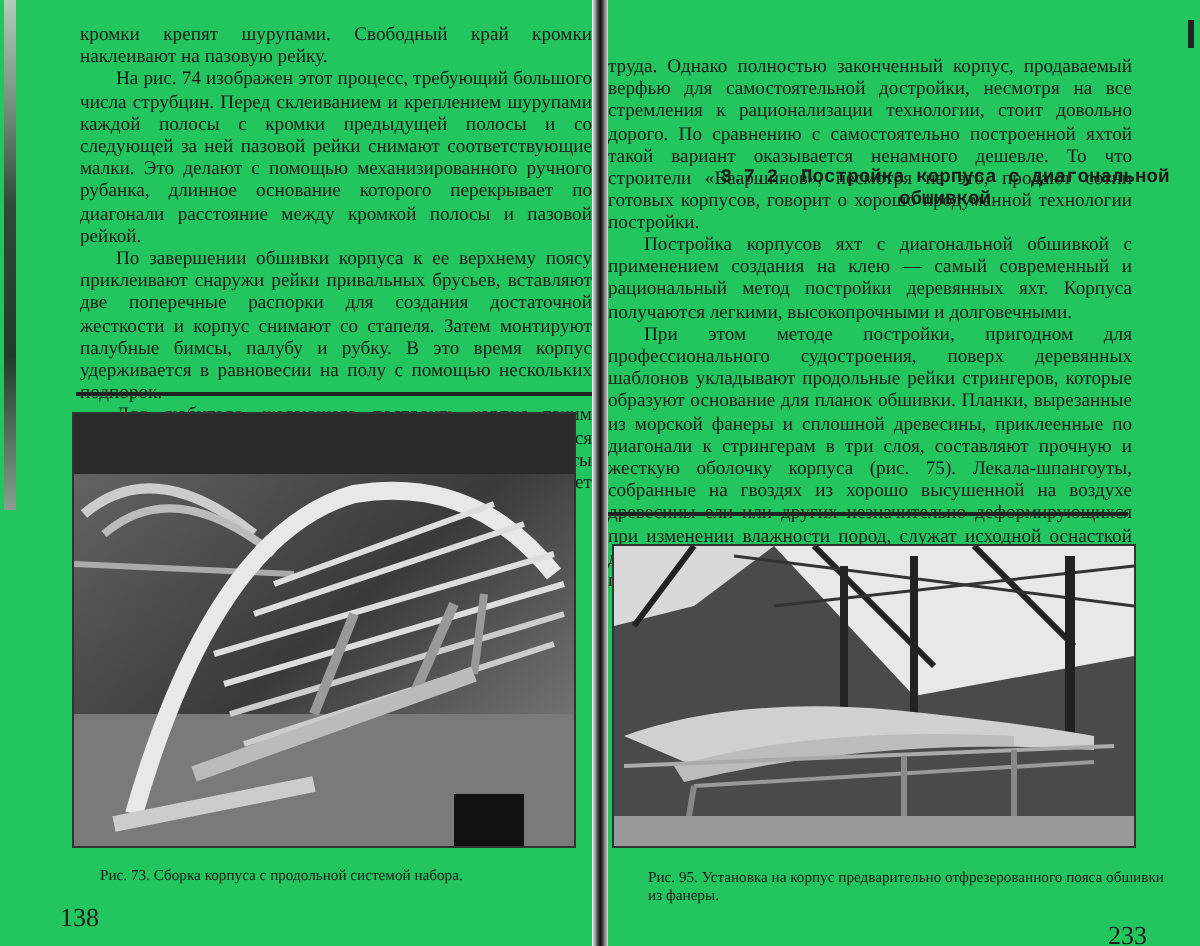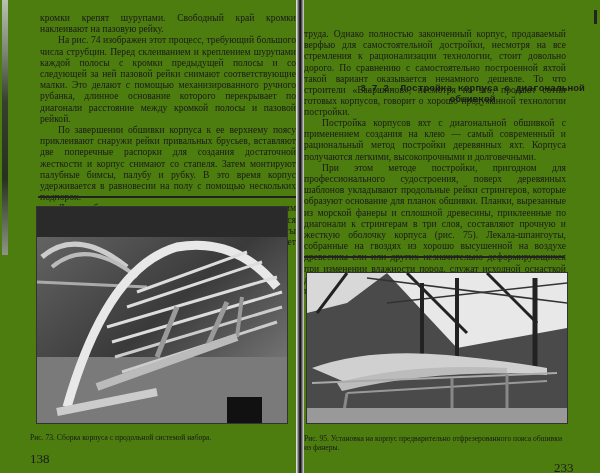--- a/index.html
+++ b/index.html
@@ -1,21 +1,21 @@
 <!DOCTYPE html>
 <html><head>
   <meta charset="utf-8">
   <style>
     html, body { margin: 0; padding: 0; background: #ffffff; }
     body {
       width: 600px; height: 473px; position: relative; overflow: hidden;
       font-family: "Liberation Serif", "DejaVu Serif", serif;
       color: #1a1a1a;
     }
-    .spread { position: absolute; left: 0; top: 0; width: 600px; height: 473px; background: #4d7c0f; }
+    .spread { position: absolute; left: 0; top: 0; width: 600px; height: 473px; background: #22c55e; }
     .page { position: absolute; top: 0; height: 473px; overflow: hidden; }
     .page-left { left: 0; width: 298px; }
     .page-right { left: 302px; width: 295px; }
 
     .gutter-shadow {
       position: absolute; left: 296px; top: 0; width: 8px; height: 473px;
       background: linear-gradient(to right, #fafafa 0%, #222 45%, #111 55%, #ddd 100%);
     }
     .left-edge {
       position: absolute; left: 2px; top: 0; width: 6px; height: 255px;
@@ -50,20 +50,21 @@
     .photo {
       position: absolute; overflow: hidden; background: #555;
       border: 1px solid #333;
     }
     .photo-left { left: 36px; top: 206px; width: 250px; height: 216px; }
     .photo-right { left: 4px; top: 272px; width: 260px; height: 150px; }
 
     .caption {
       position: absolute; font-size: 7.6px; line-height: 9px;
       font-family: "Liberation Serif", "DejaVu Serif", serif;
+      margin-left: 20px;
     }
     .caption-left { left: 30px; top: 433px; width: 260px; }
     .caption-right { left: 2px; top: 434px; width: 260px; }
     .folio { position: absolute; font-size: 13px; }
     .folio-left { left: 30px; top: 451px; }
     .folio-right { left: 252px; top: 460px; }
   </style>
 </head>
 <body>
 

